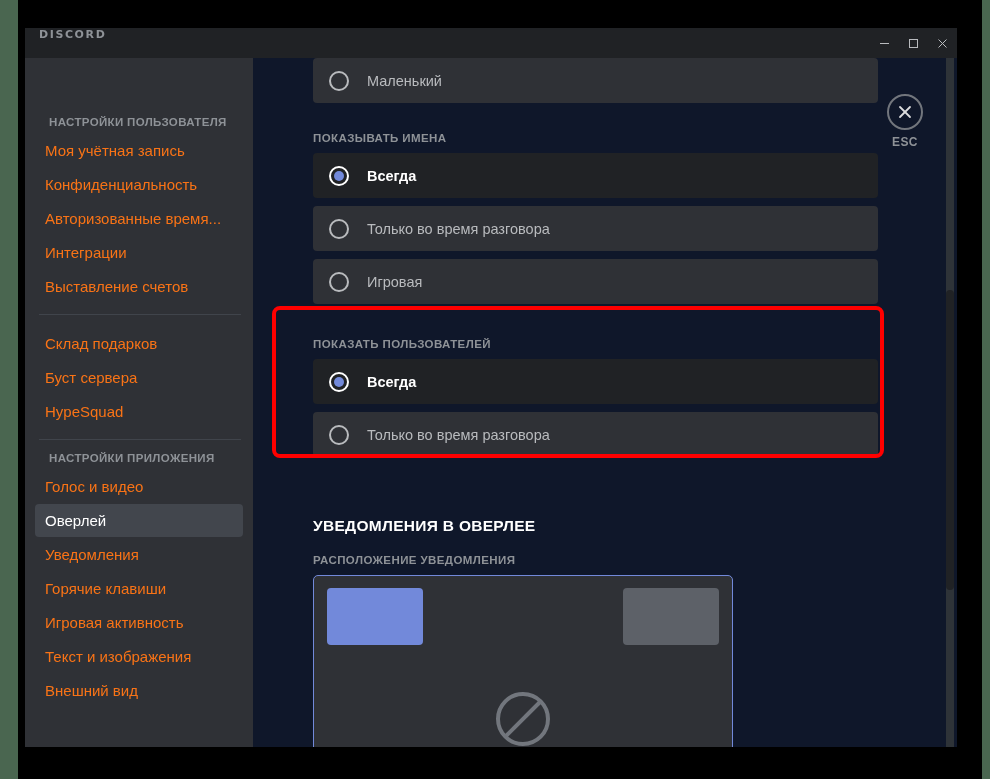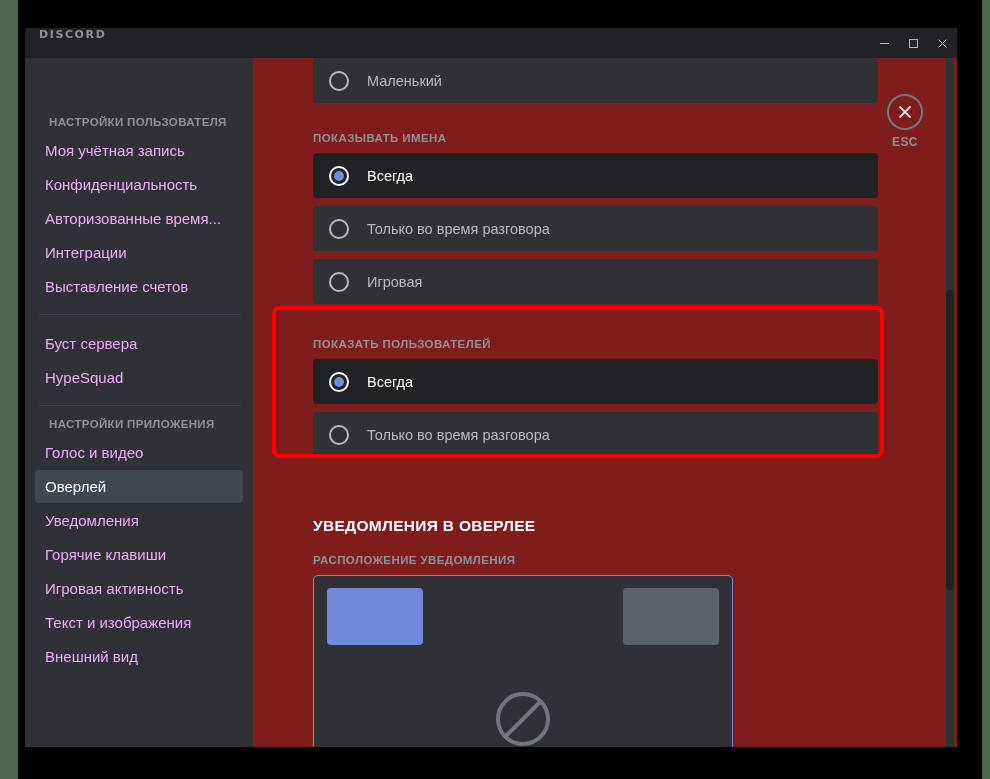--- a/index.html
+++ b/index.html
@@ -92,40 +92,40 @@
     text-transform: uppercase;
   }
   .side-item {
     height: 33px;
     margin: 0 10px 1px 10px;
     padding: 0 10px;
     display: flex;
     align-items: center;
     border-radius: 4px;
     font-size: 15px;
-    color: #f0abfc;
+    color: #f97316;
     white-space: nowrap;
   }
   .side-item.active {
     background: #42464d;
     color: #ffffff;
   }
   .side-item.nitro { color: #7289da; }
   .side-sep {
     height: 1px;
     background: #40444b;
     margin: 11px 12px 12px 14px;
   }
 
   
   .content {
     position: absolute;
     left: 228px; top: 30px;
     width: 704px; height: 689px;
-    background: #7f1d1d;
+    background: #0f172a;
     overflow: hidden;
   }
   .content-inner {
     position: absolute;
     left: 0; top: 0;
     width: 704px;
   }
   .col {
     position: absolute;
     left: 60px;
@@ -179,21 +179,21 @@
   }
   .radio-row.selected .radio .dot { display: block; }
 
   .radio-label {
     margin-left: 18px;
     font-size: 14.5px;
     color: #b9bbbe;
   }
   .radio-row.selected .radio-label {
     color: #ffffff;
-    font-weight: 400;
+    font-weight: 700;
   }
 
   
   .highlight-box {
     position: absolute;
     left: 247px;
     top: 278px;
     width: 612px;
     height: 152px;
     border: 4px solid #ff0000;
@@ -312,20 +312,23 @@
             <span>Авторизованные время...</span>
           </div>
           <div class="side-item">
             <span>Интеграции</span>
           </div>
           <div class="side-item">
             <span>Выставление счетов</span>
           </div>
           <div class="side-sep"></div>
           <div class="side-item">
+            <span>Склад подарков</span>
+          </div>
+          <div class="side-item">
             <span>Буст сервера</span>
           </div>
           <div class="side-item">
             <span>HypeSquad</span>
           </div>
           <div class="side-sep"></div>
           <div class="side-head">НАСТРОЙКИ ПРИЛОЖЕНИЯ</div>
           <div class="side-item">
             <span>Голос и видео</span>
           </div>

